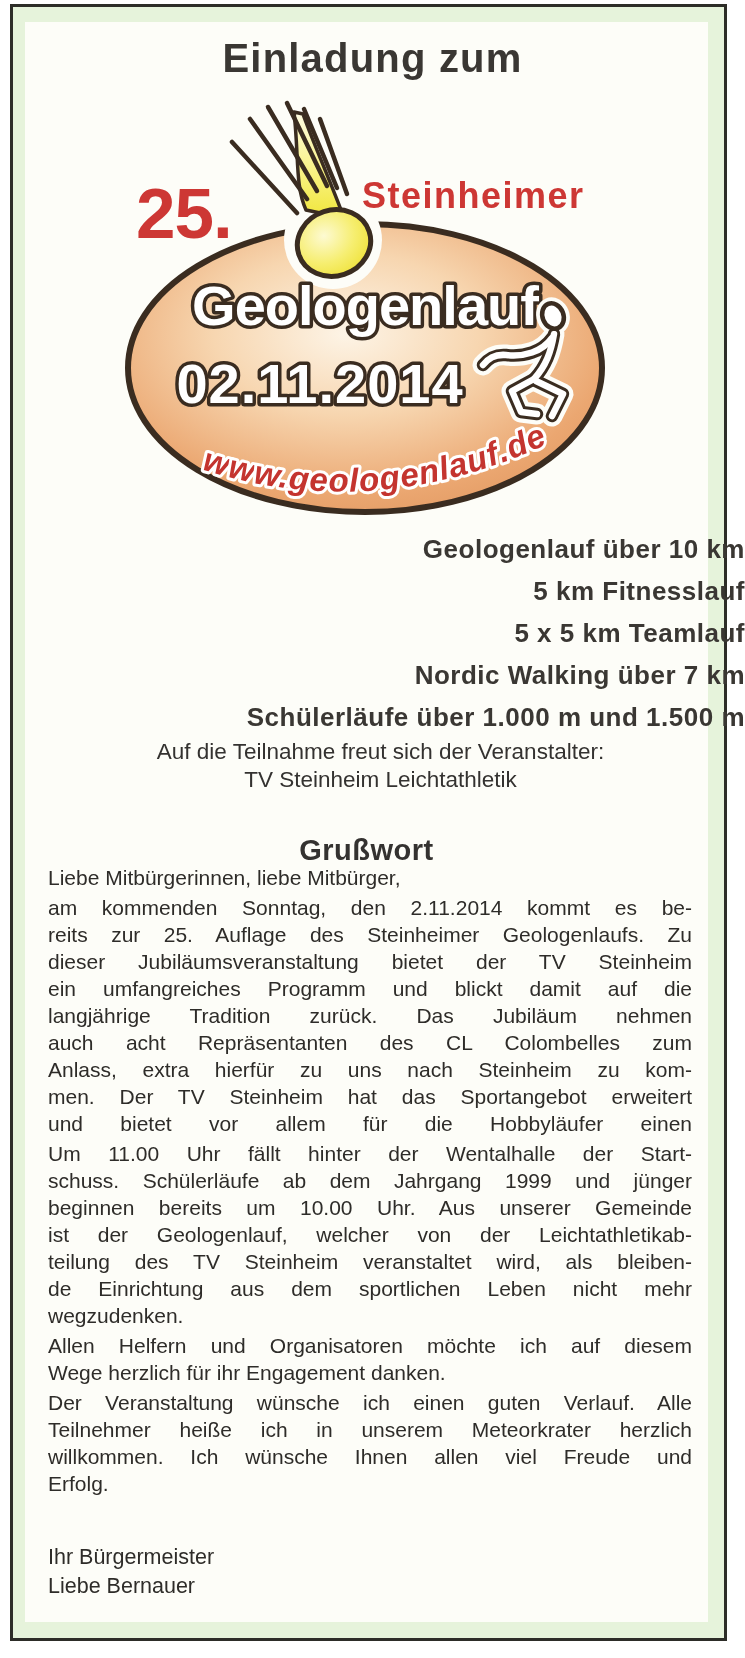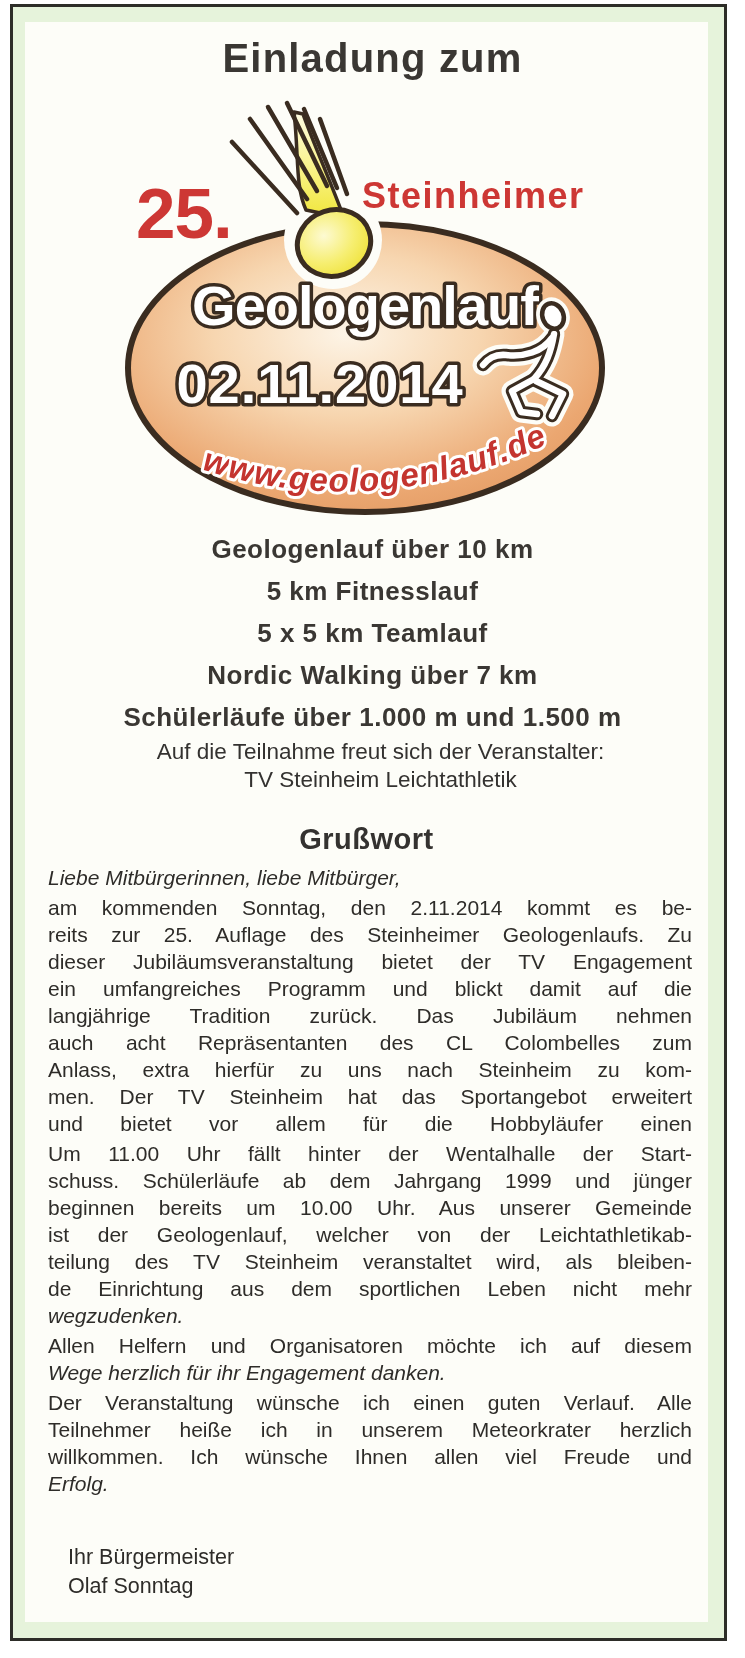--- a/index.html
+++ b/index.html
@@ -15,42 +15,42 @@
   .content{
     position:absolute;left:12px;top:15px;width:683px;height:1600px;
     background:#fdfdf8;
   }
   .title{
     position:absolute;left:0;right:0;top:36px;margin:0;
     text-align:center;font-size:40px;font-weight:bold;color:#3a3733;
     letter-spacing:1.2px;
   }
   .logo-svg{position:absolute;left:110px;top:96px;}
-  .events{position:absolute;left:0;right:0;top:528px;text-align:center;}
+  .events{position:absolute;left:0;right:0;top:528px;text-align:right;}
   .event-line{
     line-height:42px;font-size:26px;font-weight:bold;color:#3a3733;
     letter-spacing:.5px;
   }
   .organizer{position:absolute;left:16px;right:0;top:738px;text-align:center;}
   .org-line{line-height:28px;font-size:22.5px;color:#343230;}
   .gruss-heading{
-    position:absolute;left:0;right:12px;top:818px;margin:5px;text-align:center;
+    position:absolute;left:0;right:12px;top:818px;margin:16px;text-align:center;
     font-size:29px;font-weight:bold;color:#343230;letter-spacing:.5px;
   }
   .body-text{
     position:absolute;left:48px;width:644px;top:864px;
     font-size:21px;line-height:27px;color:#2e2c29;
   }
   .para{margin-top:3px;}
   .bline{
     text-align:justify;text-align-last:justify;text-justify:inter-word;
     white-space:nowrap;
   }
-  .bline.last{text-align-last:left;font-style:italic;}
-  .signoff{position:absolute;left:48px;top:1543px;margin-left:20px;}
+  .bline.last{text-align-last:left;}
+  .signoff{position:absolute;left:48px;top:1543px;}
   .sign-line{line-height:28.5px;font-size:21.5px;color:#2e2c29;}
 </style>
 </head>
 <body>
 
 <div class="page">
   <div class="frame">
     <div class="content"></div>
   </div>
 
@@ -141,21 +141,21 @@
   </div>
 
   <h2 class="gruss-heading">Grußwort</h2>
 
   <div class="body-text">
     <div class="bline last">Liebe Mitbürgerinnen, liebe Mitbürger,</div>
 
     <div class="para">
       <div class="bline">am kommenden Sonntag, den 2.11.2014 kommt es be-</div>
       <div class="bline">reits zur 25. Auflage des Steinheimer Geologenlaufs. Zu</div>
-      <div class="bline">dieser Jubiläumsveranstaltung bietet der TV Engagement</div>
+      <div class="bline">dieser Jubiläumsveranstaltung bietet der TV Steinheim</div>
       <div class="bline">ein umfangreiches Programm und blickt damit auf die</div>
       <div class="bline">langjährige Tradition zurück. Das Jubiläum nehmen</div>
       <div class="bline">auch acht Repräsentanten des CL Colombelles zum</div>
       <div class="bline">Anlass, extra hierfür zu uns nach Steinheim zu kom-</div>
       <div class="bline">men. Der TV Steinheim hat das Sportangebot erweitert</div>
       <div class="bline">und bietet vor allem für die Hobbyläufer einen</div>
     </div>
 
     <div class="para">
       <div class="bline">Um 11.00 Uhr fällt hinter der Wentalhalle der Start-</div>
@@ -175,15 +175,15 @@
     <div class="para">
       <div class="bline">Der Veranstaltung wünsche ich einen guten Verlauf. Alle</div>
       <div class="bline">Teilnehmer heiße ich in unserem Meteorkrater herzlich</div>
       <div class="bline">willkommen. Ich wünsche Ihnen allen viel Freude und</div>
       <div class="bline last">Erfolg.</div>
     </div>
   </div>
 
   <div class="signoff">
     <div class="sign-line">Ihr Bürgermeister</div>
-    <div class="sign-line">Olaf Sonntag</div>
+    <div class="sign-line">Liebe Bernauer</div>
   </div>
 </div>
 
 </body></html>

